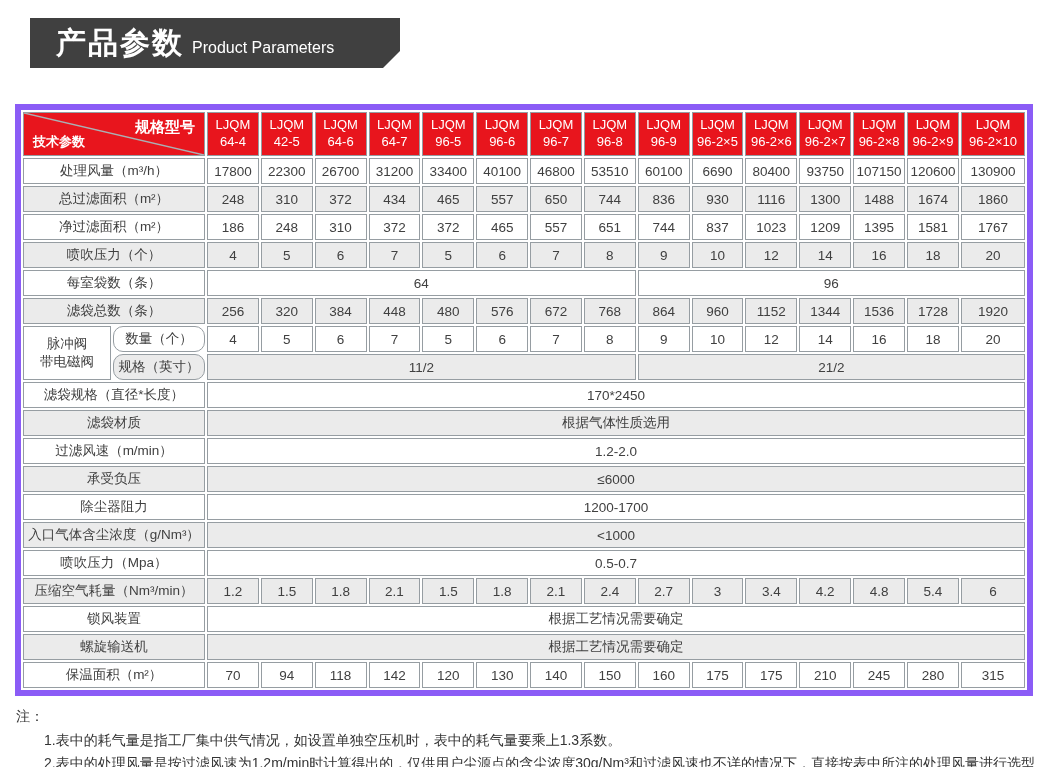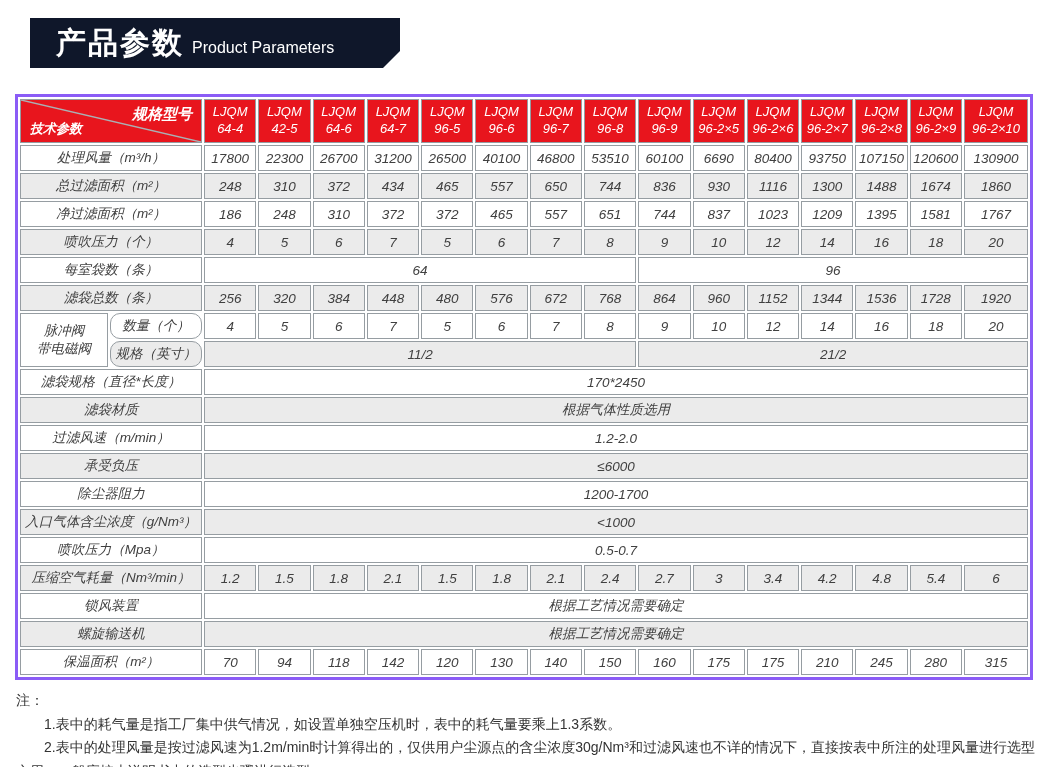--- a/index.html
+++ b/index.html
@@ -11,38 +11,37 @@
     height: 767px;
     overflow: hidden;
   }
   .page { padding: 18px 14px 0 15px; }
 
   
   .banner {
     margin-left: 15px;
     width: 370px;
     height: 50px;
-    background: #0f172a;
+    background: #404040;
     clip-path: polygon(0 0, 100% 0, 100% calc(100% - 17px), calc(100% - 17px) 100%, 0 100%);
     padding-left: 26px;
     white-space: nowrap;
   }
   .banner-zh { font-size: 30px; font-weight: bold; color: #fff; line-height: 50px; letter-spacing: 2px; }
   .banner-en { font-size: 16px; color: #fff; margin-left: 8px; }
 
   
   table.spec-table {
-    margin-top: 26px;
+    margin-top: 36px;
     border-collapse: separate;
     border-spacing: 2px;
-    border: 3px solid #8b5cf6;
+    border: 6px solid #8b5cf6;
     background: #fff;
     table-layout: fixed;
     width: 1018px;
-    font-style: italic;
   }
   .spec-table th, .spec-table td {
     border: 1px solid #969da2;
     text-align: center;
     vertical-align: middle;
     overflow: hidden;
     white-space: nowrap;
   }
   .spec-table thead th {
     background: #e8151d;
@@ -178,21 +177,21 @@
           </th>
         </tr>
       </thead>
     <tbody id="spec-tbody">
         <tr>
           <td class="label-cell" colspan="2">处理风量（m³/h）</td>
           <td class="value-cell">17800</td>
           <td class="value-cell">22300</td>
           <td class="value-cell">26700</td>
           <td class="value-cell">31200</td>
-          <td class="value-cell">26500</td>
+          <td class="value-cell">33400</td>
           <td class="value-cell">40100</td>
           <td class="value-cell">46800</td>
           <td class="value-cell">53510</td>
           <td class="value-cell">60100</td>
           <td class="value-cell">6690</td>
           <td class="value-cell">80400</td>
           <td class="value-cell">93750</td>
           <td class="value-cell">107150</td>
           <td class="value-cell">120600</td>
           <td class="value-cell">130900</td>

